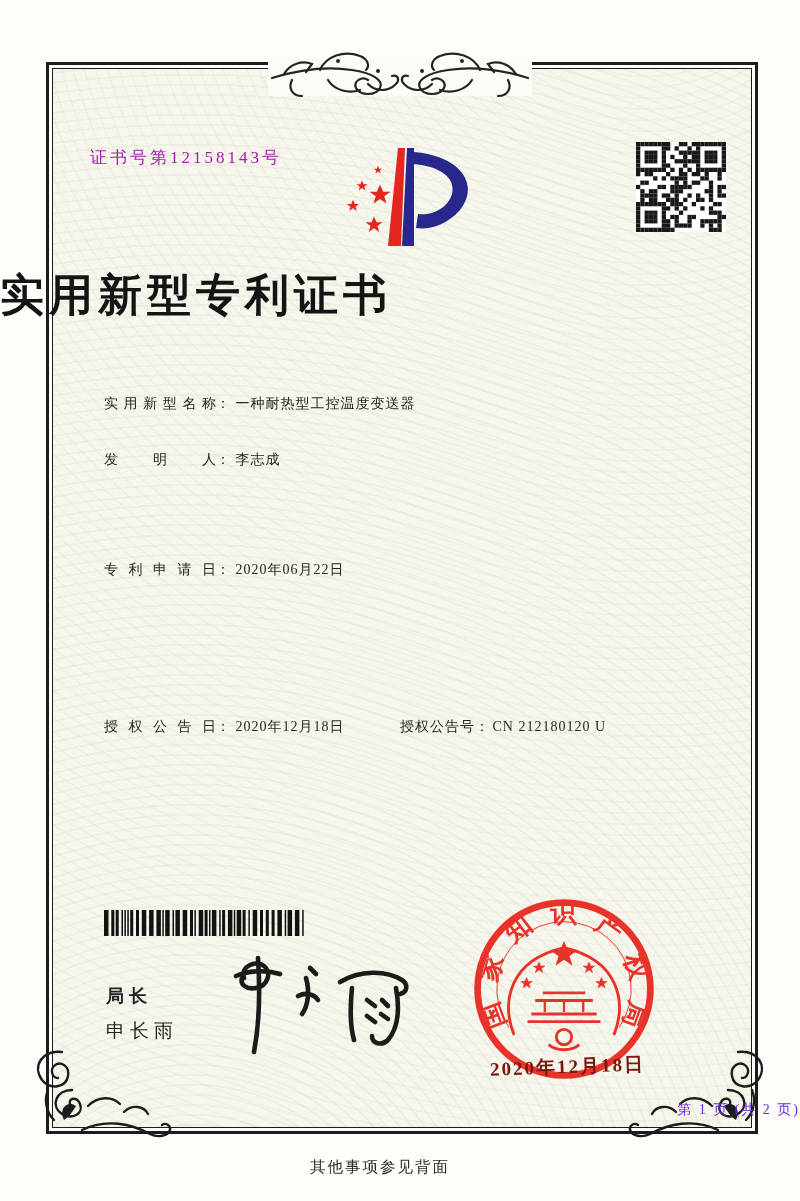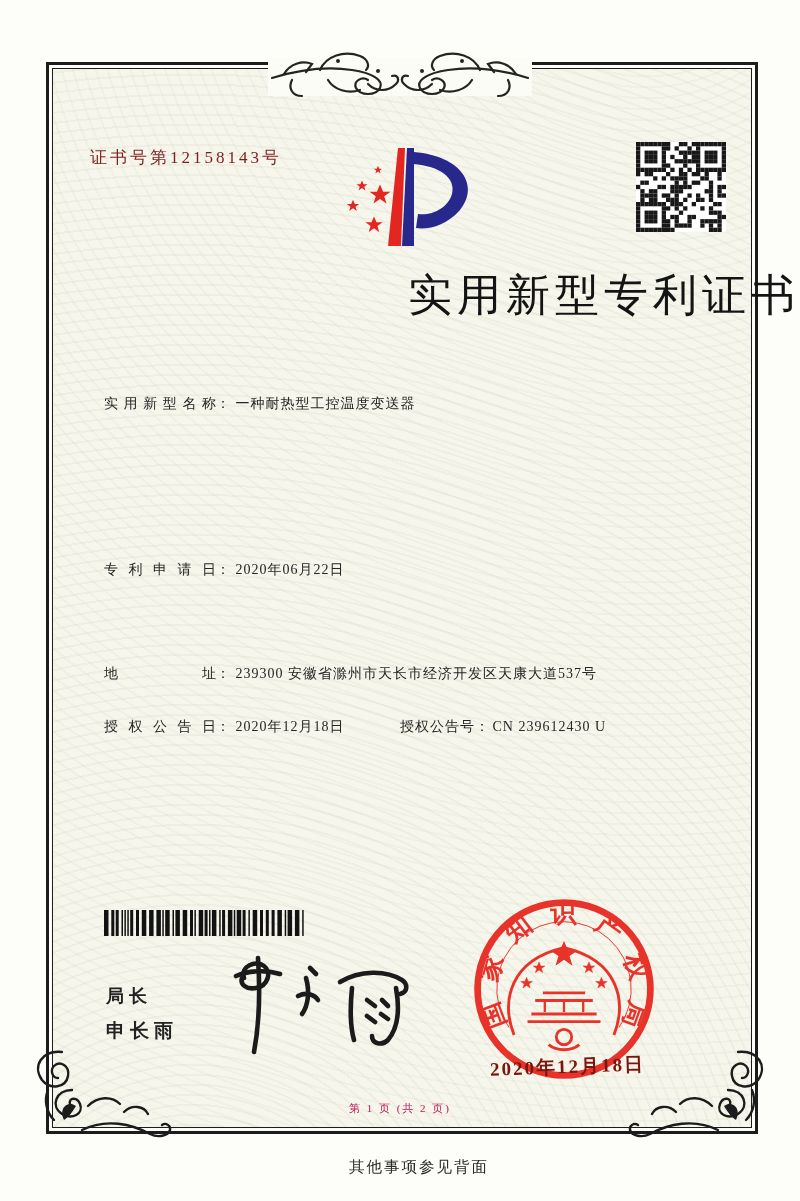--- a/index.html
+++ b/index.html
@@ -11,46 +11,46 @@
   .frame{position:absolute;left:46px;top:62px;width:712px;height:1072px;
          border:3px solid #1c1c1c;box-sizing:border-box;}
   .frame-inner{position:absolute;inset:3px;border:1px solid #1c1c1c;
     background:
       repeating-radial-gradient(circle at 20% 115%, rgba(168,180,140,0.10) 0 2px, rgba(0,0,0,0) 2px 10px),
       repeating-radial-gradient(circle at 85% -15%, rgba(168,180,140,0.08) 0 2px, rgba(0,0,0,0) 2px 11px),
       #f6f6ec;}
 
   .abs{position:absolute;}
 
-  .cert-number{left:90px;top:146px;font-size:17px;letter-spacing:3px;color:#7f1d1d;font-family:Liberation Serif, serif;}
-
-  .title{left:0;top:266px;width:800px;text-align:right;font-size:44px;font-weight:normal;
+  .cert-number{left:90px;top:146px;font-size:17px;letter-spacing:3px;color:#a21caf;font-family:Liberation Serif, serif;}
+
+  .title{left:0;top:266px;width:800px;text-align:left;font-size:44px;font-weight:bold;
          letter-spacing:5px;color:#141414;}
 
   .field-row{left:104px;font-size:14px;color:#262626;white-space:nowrap;margin-top:21px;}
   .field-label{display:inline-block;width:112px;text-align:justify;text-align-last:justify;}
   .field-colon{display:inline-block;margin:0 2px 0 0;}
   .field-value{letter-spacing:1px;}
   .grant-no{position:absolute;left:296px;top:0;white-space:nowrap;}
   .grant-no .glabel{letter-spacing:1px;}
 
   .body-text{left:100px;top:716px;width:606px;font-size:17px;line-height:1.93;
              color:#303030;text-align:justify;}
   .body-text p{margin:0;text-indent:2.1em;letter-spacing:0.5px;}
 
   .director-title{left:106px;top:984px;font-size:18px;font-weight:bold;letter-spacing:5px;color:#222;}
-  .director-name{left:106px;top:1018px;font-size:19px;font-weight:bold;letter-spacing:5px;color:#222;}
+  .director-name{left:106px;top:1018px;font-size:19px;font-weight:normal;letter-spacing:5px;color:#222;}
 
   .seal-date{left:490px;top:1054px;font-size:19px;font-weight:bold;color:#7c150e;
              letter-spacing:2px;transform:rotate(-2deg);}
 
-  .page-indicator{left:0;top:1101px;width:800px;text-align:center;font-size:11px;
-                  letter-spacing:2px;color:#be185d;}
+  .page-indicator{left:0;top:1101px;width:800px;text-align:right;font-size:14px;
+                  letter-spacing:2px;color:#6d28d9;}
   .back-note{left:0;top:1157px;width:760px;text-align:center;font-size:15.5px;
-             letter-spacing:2px;color:#2b2b2b;margin-left:39px;}
+             letter-spacing:2px;color:#2b2b2b;}
 
   svg{display:block;}
 </style>
 </head>
 <body>
 
 <div class="page">
 
   <div class="frame">
     <div class="frame-inner"></div>
@@ -325,34 +325,34 @@
       <rect x="72" y="80" width="4" height="4" fill="#181818"></rect>
       <rect x="76" y="80" width="4" height="4" fill="#181818"></rect>
     </svg>
 
   <div class="abs title">实用新型专利证书</div>
 
   <div class="abs field-row" style="top:374px;">
     <span class="field-label">实用新型名称</span><span class="field-colon">：</span>
     <span class="field-value">一种耐热型工控温度变送器</span>
   </div>
+  <div class="abs field-row" style="top:430px;">
+    <span class="field-label">发明人</span><span class="field-colon">：</span>
+    <span class="field-value">李志成</span>
+  </div>
   <div class="abs field-row" style="top:540px;">
     <span class="field-label">专利申请日</span><span class="field-colon">：</span>
     <span class="field-value">2020年06月22日</span>
-  </div>
-  <div class="abs field-row" style="top:644px;">
-    <span class="field-label">地址</span><span class="field-colon">：</span>
-    <span class="field-value">239300 安徽省滁州市天长市经济开发区天康大道537号</span>
   </div>
   <div class="abs field-row" style="top:697px;">
     <span class="field-label">授权公告日</span><span class="field-colon">：</span>
     <span class="field-value">2020年12月18日</span>
     <span class="grant-no">
       <span class="glabel">授权公告号</span><span>：</span>
-      <span class="field-value">CN 239612430 U</span>
+      <span class="field-value">CN 212180120 U</span>
     </span>
   </div>
 
 
   <svg class="abs" id="barcode-svg" style="left:104px;top:910px;" width="206" height="26" viewBox="0 0 206 26">
       <rect x="0" y="0" width="4.5" height="26" fill="#121212"></rect>
       <rect x="7.3" y="0" width="3" height="26" fill="#121212"></rect>
       <rect x="11.7" y="0" width="3" height="26" fill="#121212"></rect>
       <rect x="17.5" y="0" width="1.5" height="26" fill="#121212"></rect>
       <rect x="20.4" y="0" width="1.5" height="26" fill="#121212"></rect>

